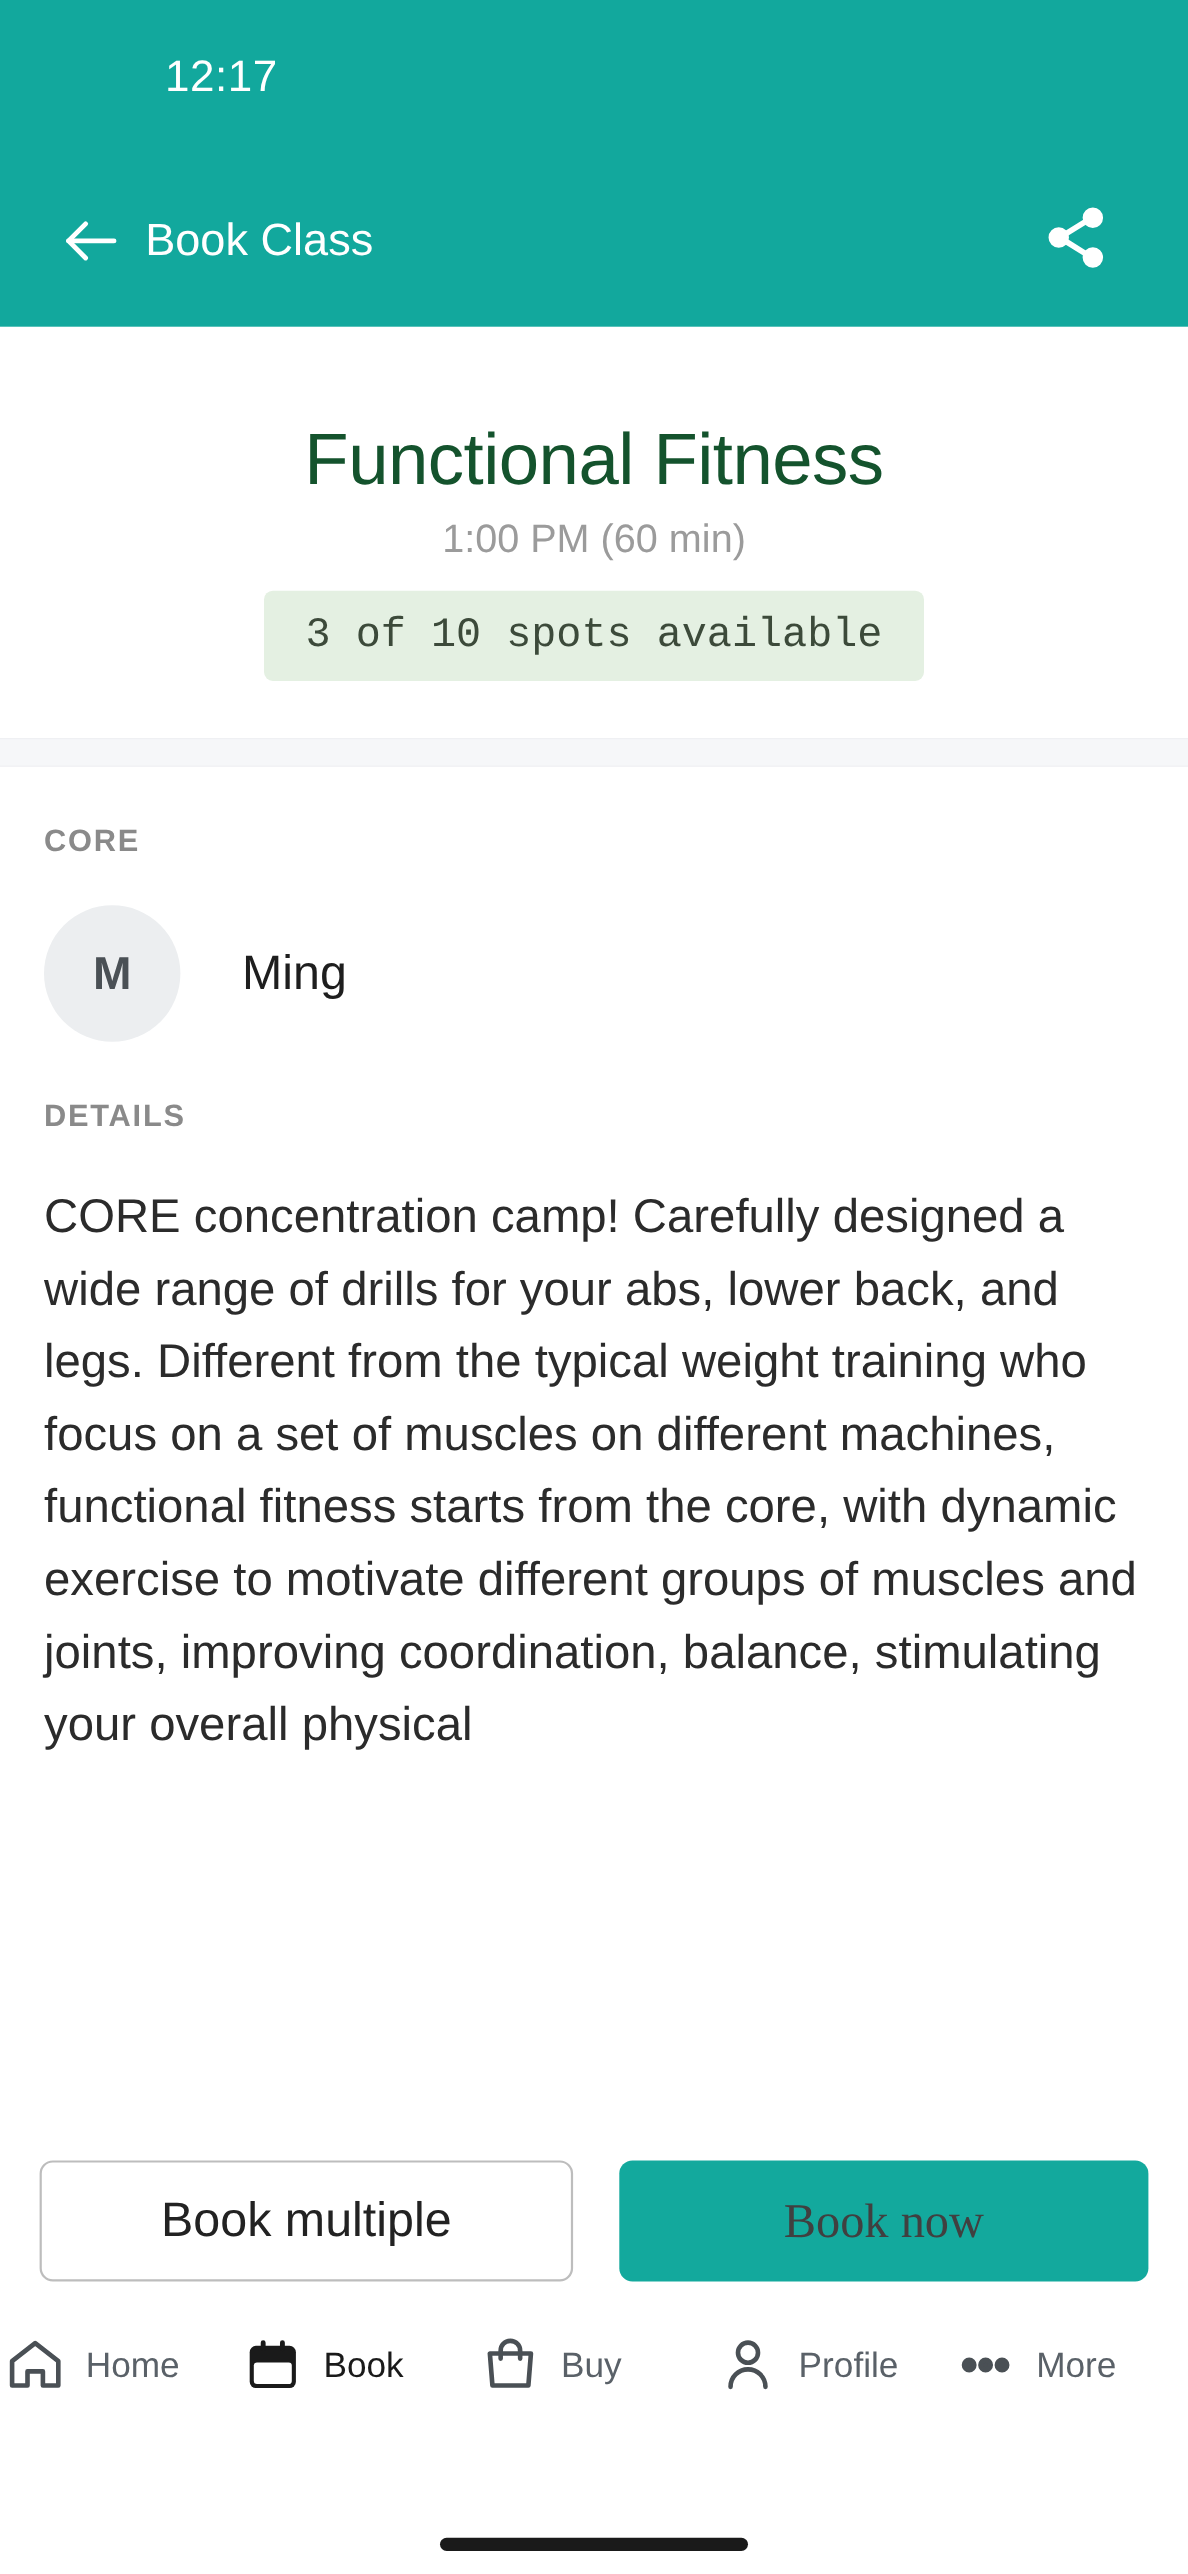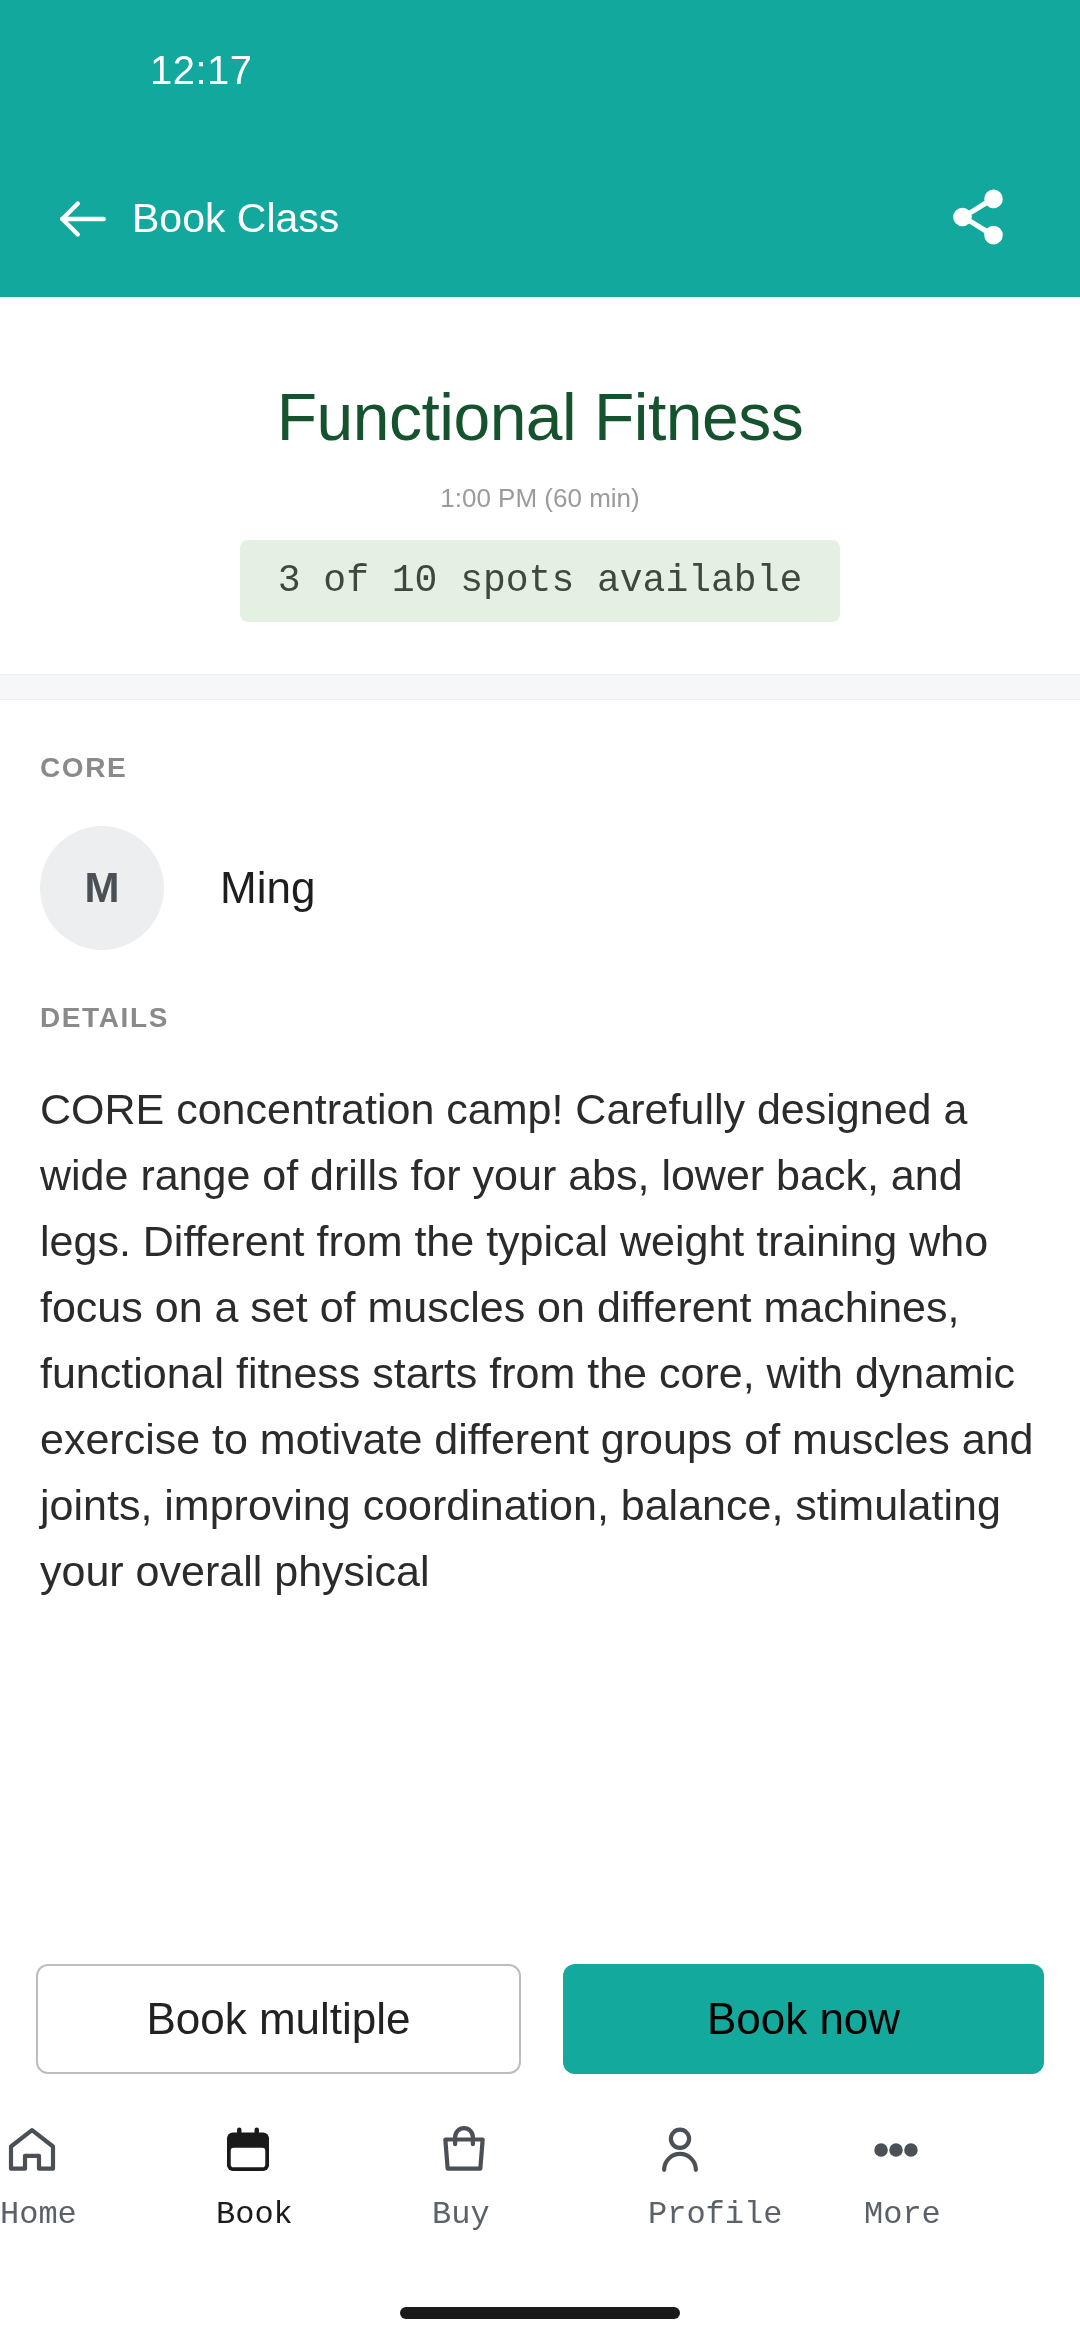--- a/index.html
+++ b/index.html
@@ -72,22 +72,22 @@
   }
   .hero-title {
     color:#14532d;
     font-size:66px;
     font-weight:400;
     margin-top:24px;
     letter-spacing:-0.5px;
   }
   .hero-time {
     color:#9B9B9B;
-    font-size:26px;
-    margin-top:28px;
+    font-size:36px;
+    margin-top:14px;
   }
   .spots-badge {
     margin-top:26px;
     background:#E4F0E2;
     color:#3C4A3A;
     font-size:38px;
     padding:22px 38px;
     border-radius:8px;
     line-height:1;
     font-family:Liberation Mono, monospace;
@@ -156,37 +156,37 @@
     display:flex; align-items:center; justify-content:center;
     font-size:44px;
   }
   .btn-outline {
     background:#ffffff;
     border:2px solid #BDBDBD;
     color:#222222;
   }
   .btn-filled {
     background:#13A99D;
-    color:#000000;
+    color:#404040;
+    font-family:Liberation Serif, serif;
   }
 
   
   .bottom-nav {
     flex:0 0 auto;
     height:186px;
     background:#ffffff;
     display:flex;
     align-items:flex-start;
     padding-top:18px;
   }
   .nav-item {
     flex:1 1 0;
-    display:flex; flex-direction:column; align-items:flex-start;
+    display:flex; flex-direction:row; align-items:center;
     gap:14px;
-    font-family:Liberation Mono, monospace;
   }
   .nav-icon {
     width:64px; height:64px;
     display:flex; align-items:center; justify-content:center;
   }
   .nav-label {
     font-size:32px;
     color:#5A6168;
   }
   .nav-item.active .nav-label { color:#1A1A1A; }

